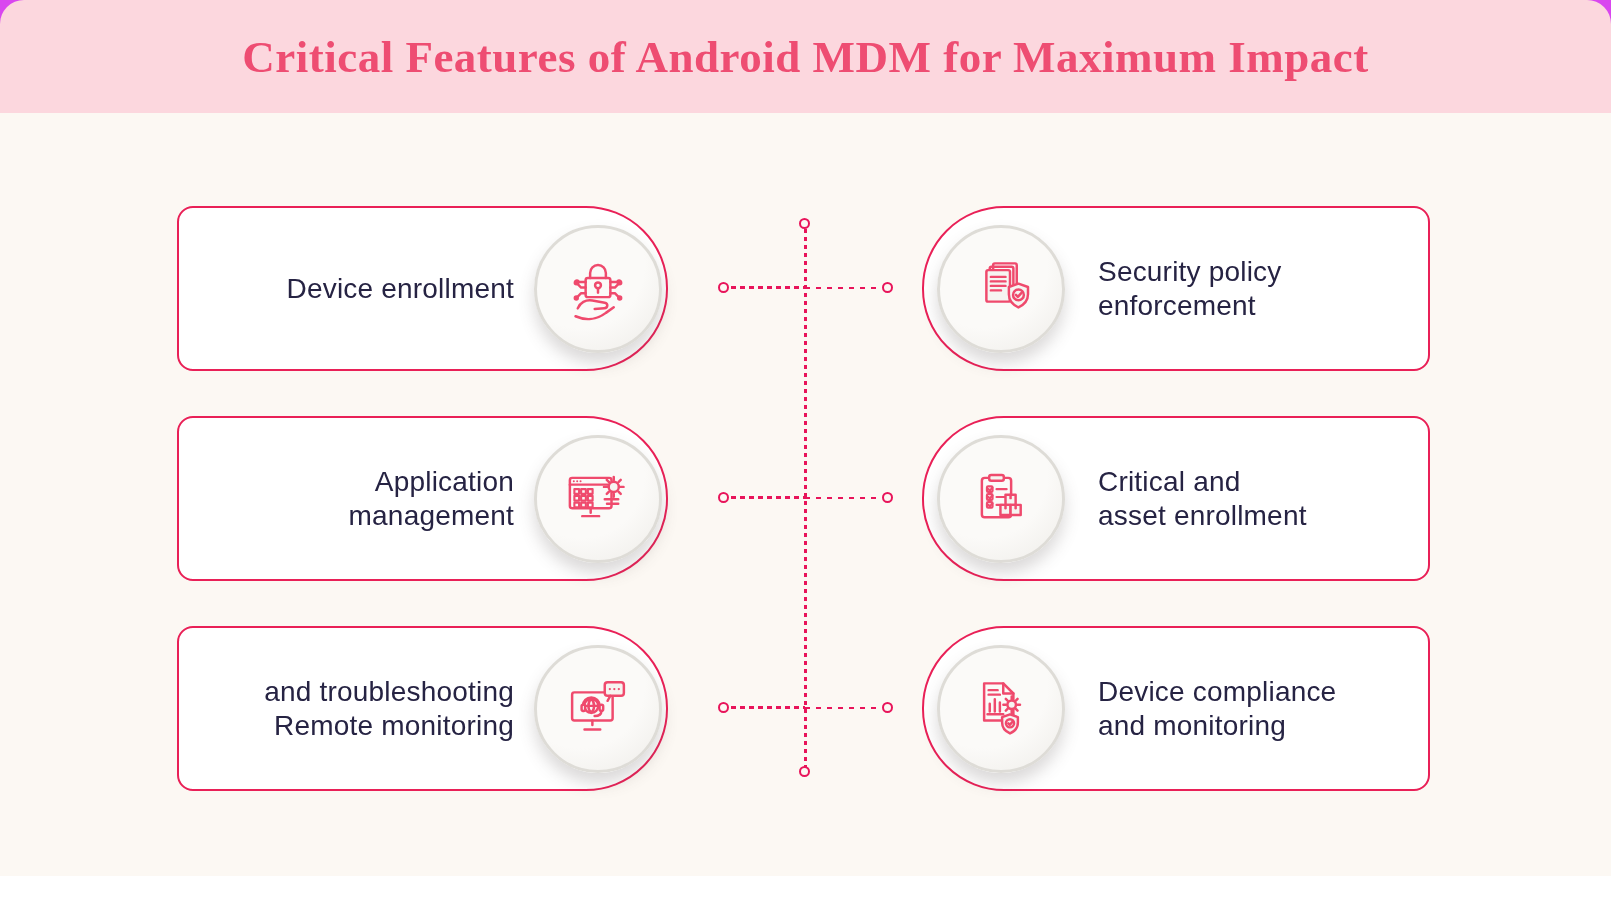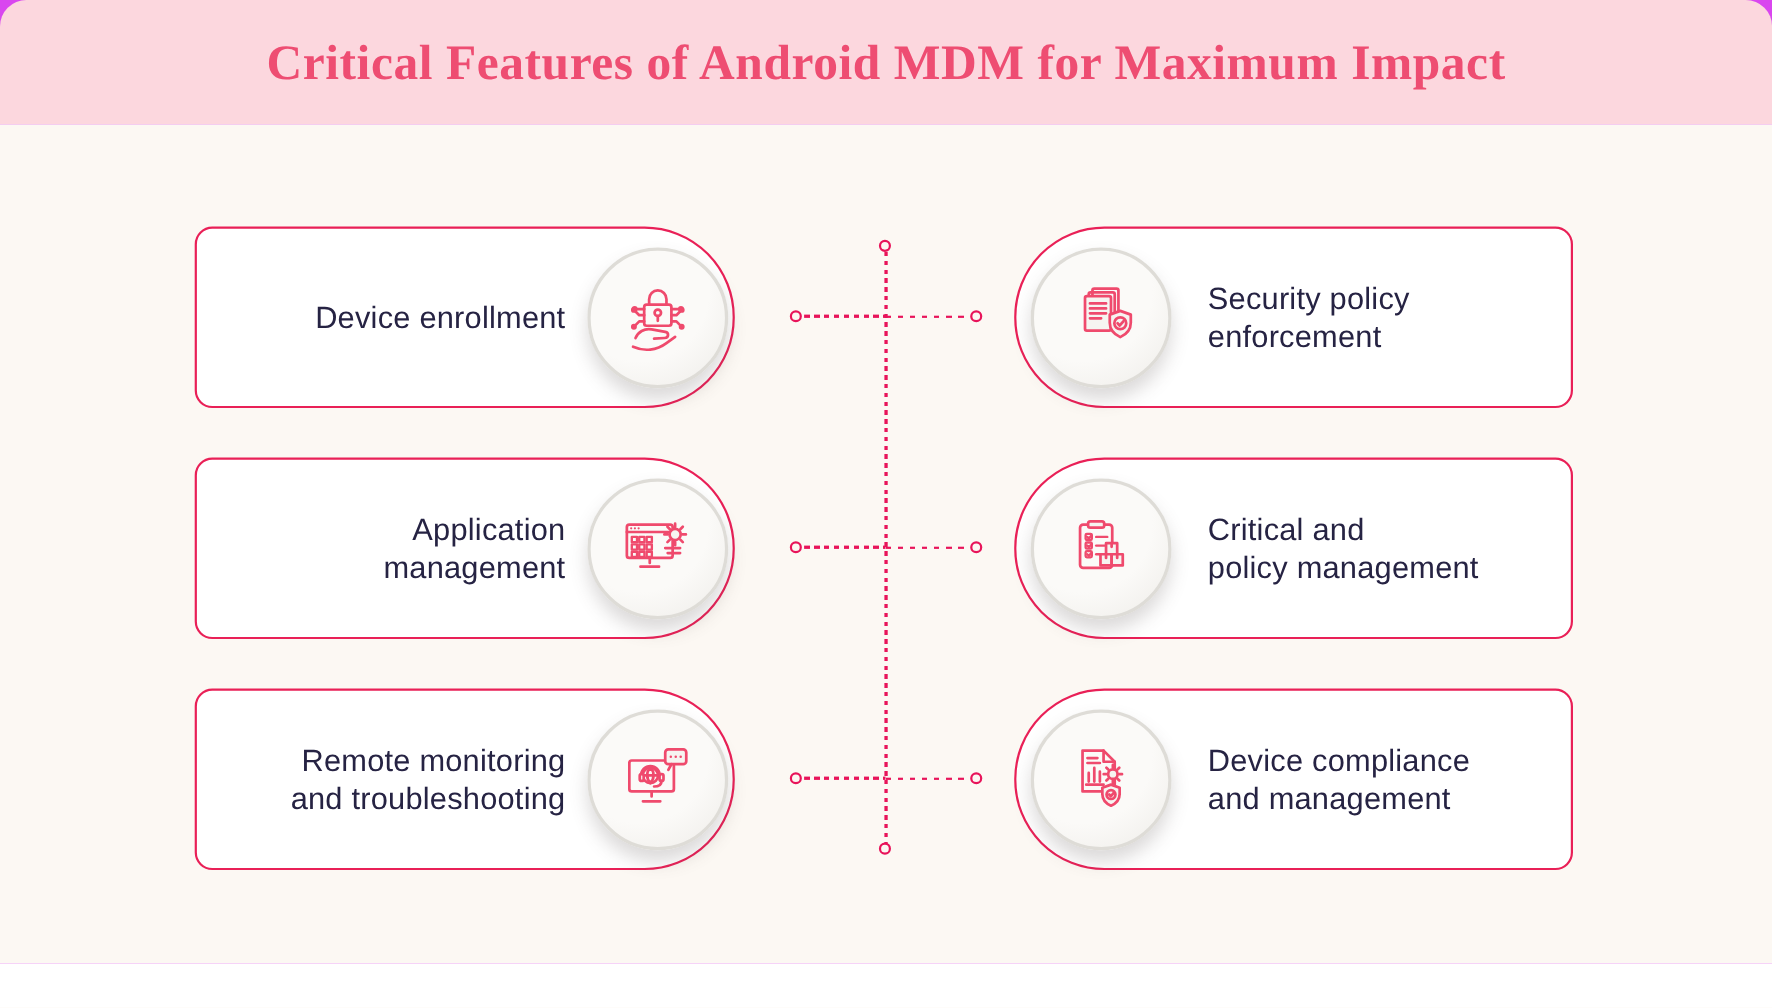--- a/index.html
+++ b/index.html
@@ -206,28 +206,28 @@
             <path d="M40.5 30 v3"></path>
           <rect x="31.5" y="39" width="9" height="9" fill="#f6f4f1"></rect>
             <path d="M36 39 v3"></path>
           <rect x="40.5" y="39" width="9" height="9" fill="#f6f4f1"></rect>
             <path d="M45 39 v3"></path>
         </svg>
       </span>
     </div>
     <div class="feature-text">
       <span>Critical and</span>
-      <span>policy management</span>
+      <span>asset enrollment</span>
     </div>
   </div>
 
   <div class="feature-box left row3">
     <div class="feature-text">
+      <span>and troubleshooting</span>
       <span>Remote monitoring</span>
-      <span>and troubleshooting</span>
     </div>
     <div class="disc">
       <span>
         <svg width="72" height="72" viewBox="0 0 64 64" fill="none" stroke="currentColor" stroke-width="2.2" stroke-linecap="round" stroke-linejoin="round">
           <rect x="9" y="19" width="36" height="25" rx="2"></rect>
           <path d="M27 44 v4 M20 52 h14"></path>
           <circle cx="26" cy="31" r="6.2"></circle>
           <path d="M26 24.8 c-3.4 3 -3.4 9.4 0 12.4 M26 24.8 c3.4 3 3.4 9.4 0 12.4 M19.8 31 h12.4"></path>
           <path d="M18.5 31 a7.5 7.5 0 0 1 15 0"></path>
           <rect x="17.4" y="30" width="3.2" height="5.5" rx="1.4" fill="#f6f4f1"></rect>
@@ -254,19 +254,19 @@
           <circle cx="41.5" cy="30" r="3.8" fill="#f6f4f1"></circle>
           <path d="M46.7 30 h2.2 M45.2 33.7 l1.5 1.5 M41.5 35.2 v2.2 M37.8 33.7 l-1.5 1.5 M36.3 30 h-2.2 M37.8 26.3 l-1.5 -1.5 M41.5 24.8 v-2.2 M45.2 26.3 l1.5 -1.5"></path>
           <path d="M33 41 l7 -2.5 7 2.5 v5 c0 5.3 -3.7 8 -7 9.5 c-3.3 -1.5 -7 -4.2 -7 -9.5 z" fill="#f6f4f1"></path>
           <circle cx="40" cy="46.5" r="3.6"></circle>
           <path d="M38.5 46.5 l1.3 1.4 2.4 -2.8"></path>
         </svg>
       </span>
     </div>
     <div class="feature-text">
       <span>Device compliance</span>
-      <span>and management</span>
+      <span>and monitoring</span>
     </div>
   </div>
 
   <div class="footer-bar"></div>
 
 </div>
 
 </body></html>

